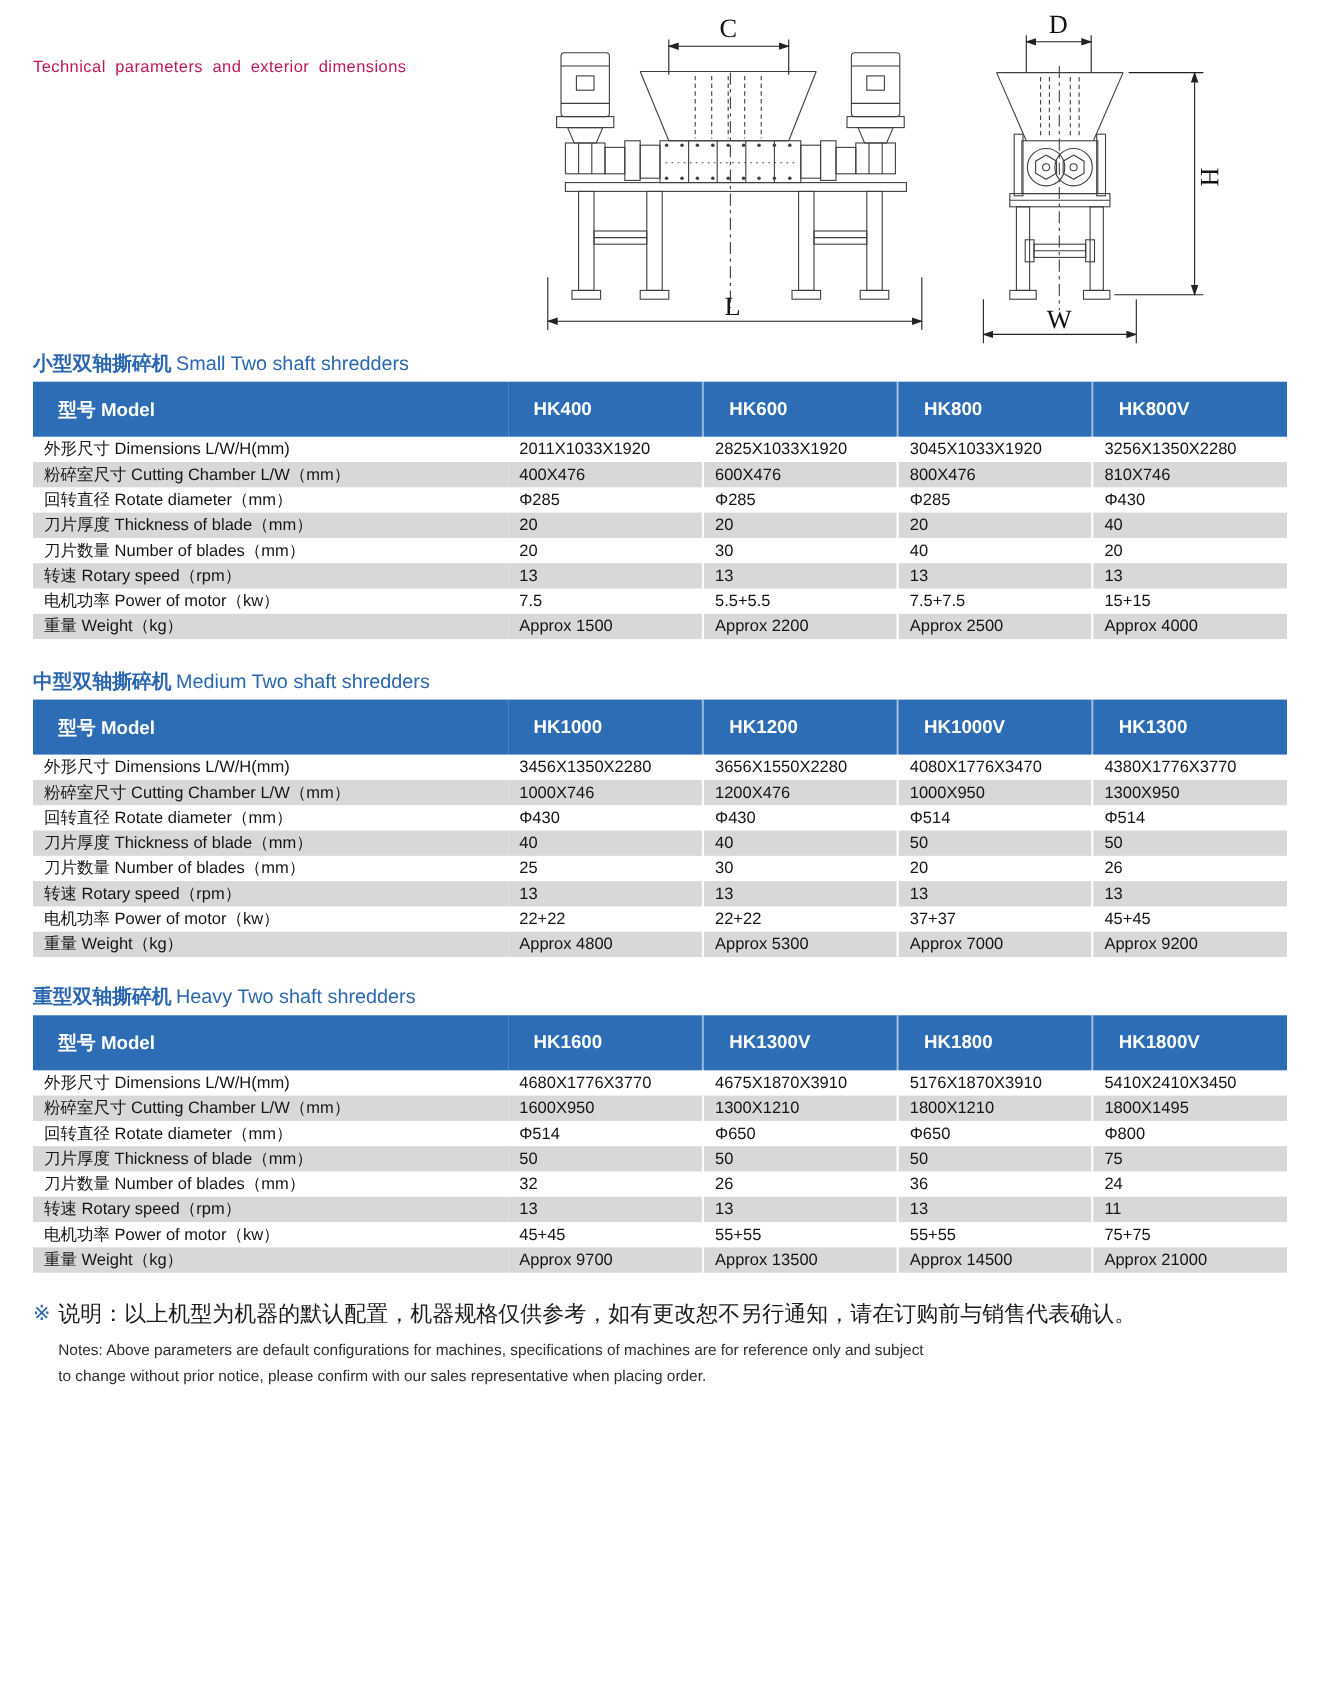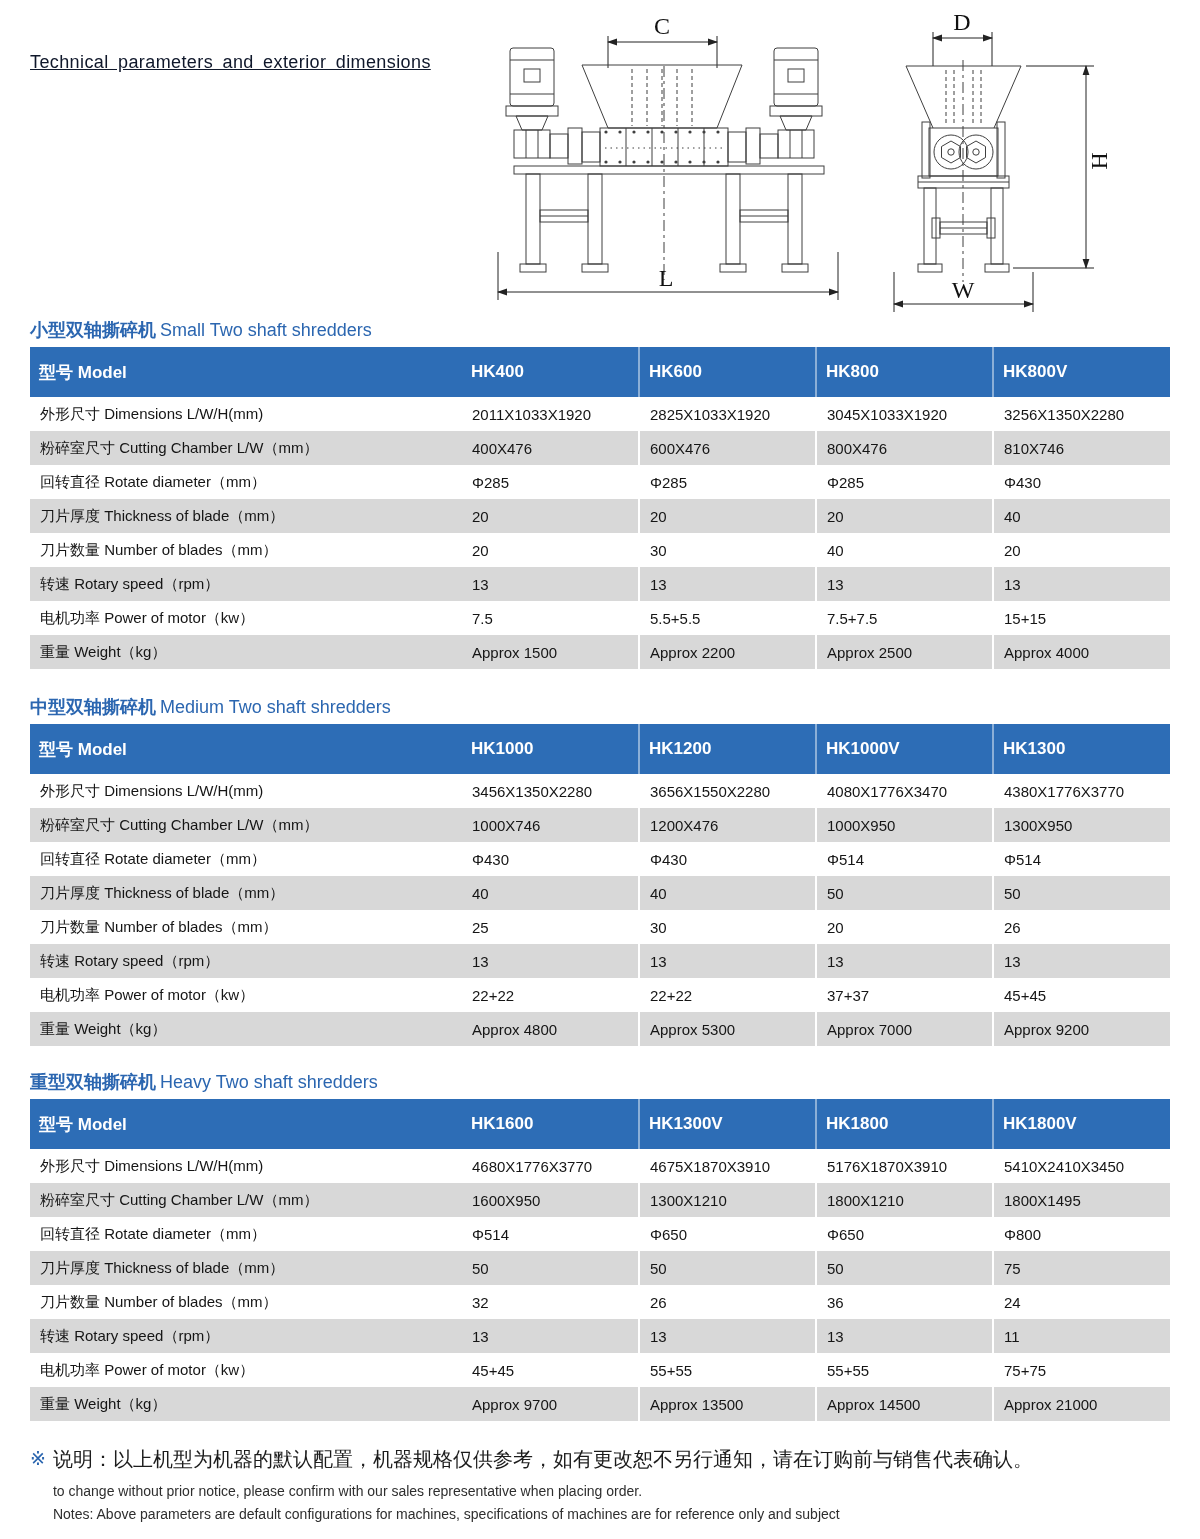--- a/index.html
+++ b/index.html
@@ -1,40 +1,40 @@
 <!DOCTYPE html>
 <html><head>
 <meta charset="utf-8">
 <style>
   * { margin:0; padding:0; box-sizing:border-box; }
   html,body { background:#ffffff; }
   body { font-family:"Liberation Sans","DejaVu Sans",sans-serif; color:#1a1a1a; }
   .page { position:relative; width:1200px; height:1539px; background:#fff; overflow:hidden; }
 
-  .doc-title { position:absolute; left:30px; top:52px; font-size:18px; color:#0f172a;
-               letter-spacing:.4px; word-spacing:4px;text-decoration:underline; }
+  .doc-title { position:absolute; left:30px; top:52px; font-size:15px; color:#be185d;
+               letter-spacing:.4px; word-spacing:4px; }
 
   .drawing { position:absolute; }
   .drawing-front { left:486px; top:12px; }
   .drawing-side  { left:880px; top:10px; }
   .drawing svg { display:block; }
   .dim-label { font-family:"Liberation Serif","DejaVu Serif",serif; font-size:24px; fill:#111; }
 
   .content { position:absolute; left:30px; top:319px; width:1140px; }
 
   .sec-title { font-size:18px; line-height:22px; color:#2b66b0; font-weight:400; margin:0 0 6px 0; }
   .sec-title .zh { font-weight:700; margin-right:4px; }
 
   .spec-table { width:1140px; border-collapse:collapse; table-layout:fixed; }
   .spec-table col.c-label { width:432px; }
   .spec-table col.c-m     { width:177px; }
   .spec-table thead th { background:#2d6db6; color:#fff; font-size:17px; font-weight:700;
-                         text-align:left; height:50px; padding-left:9px; }
+                         text-align:left; height:50px; padding-left:23px; }
   .spec-table thead th:nth-child(n+3) { border-left:2px solid rgba(255,255,255,.45);margin-left:48px; }
-  .spec-table tbody tr { height:34px;margin-top:15px; }
+  .spec-table tbody tr { height:23px;margin-top:15px; }
   .spec-table tbody tr:nth-child(even) { background:#d8d8d8; }
   .spec-table tbody th { font-weight:400; font-size:15px; text-align:left; padding-left:10px; color:#151515; }
   .spec-table tbody td { font-size:15px; color:#151515; padding-left:10px; }
   .spec-table tbody td:nth-child(n+3) { border-left:2px solid #fff; }
 
   .sec-medium { margin-top:27px; }
   .sec-heavy  { margin-top:25px; }
 
   .notes { margin-top:26px; display:flex; gap:7px; }
   .note-marker { color:#2b66b0; font-size:19px; line-height:24px; }
@@ -464,19 +464,19 @@
               <td>Approx 21000</td>
             </tr>
           </tbody>
         </table>
     </section>
 
     <div class="notes">
       <span class="note-marker">※</span>
       <div class="note-body">
         <div class="note-zh">说明：以上机型为机器的默认配置，机器规格仅供参考，如有更改恕不另行通知，请在订购前与销售代表确认。</div>
+        <div class="note-en">Notes: Above parameters are default configurations for machines, specifications of machines are for reference only and subject</div>
         <div class="note-en">to change without prior notice, please confirm with our sales representative when placing order.</div>
-        <div class="note-en">Notes: Above parameters are default configurations for machines, specifications of machines are for reference only and subject</div>
       </div>
     </div>
 
   </div>
 </div>
 
 </body></html>

